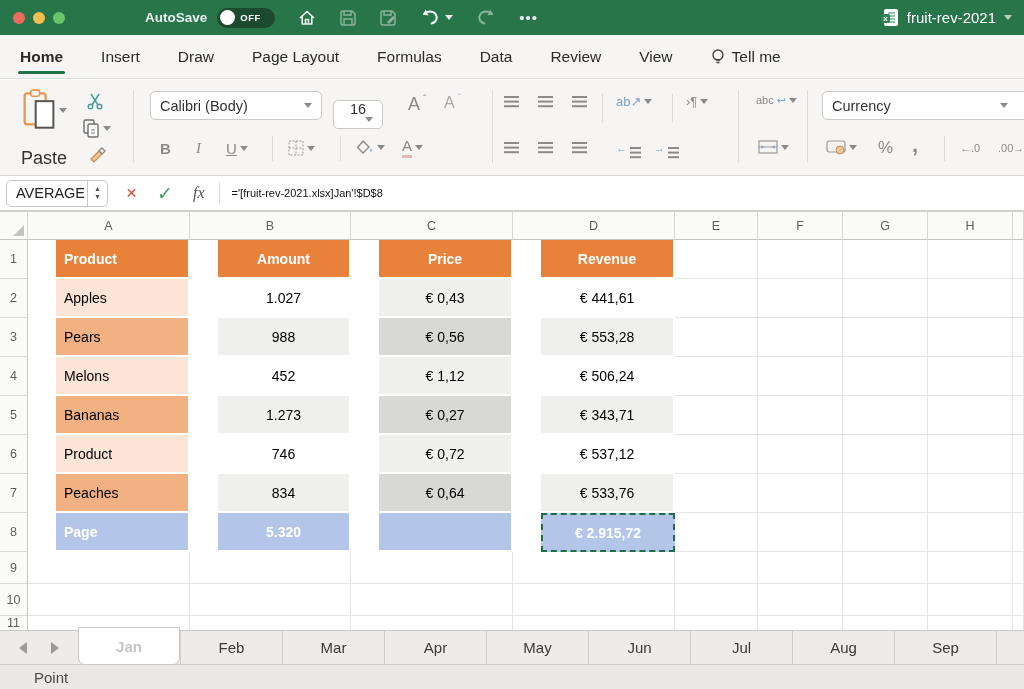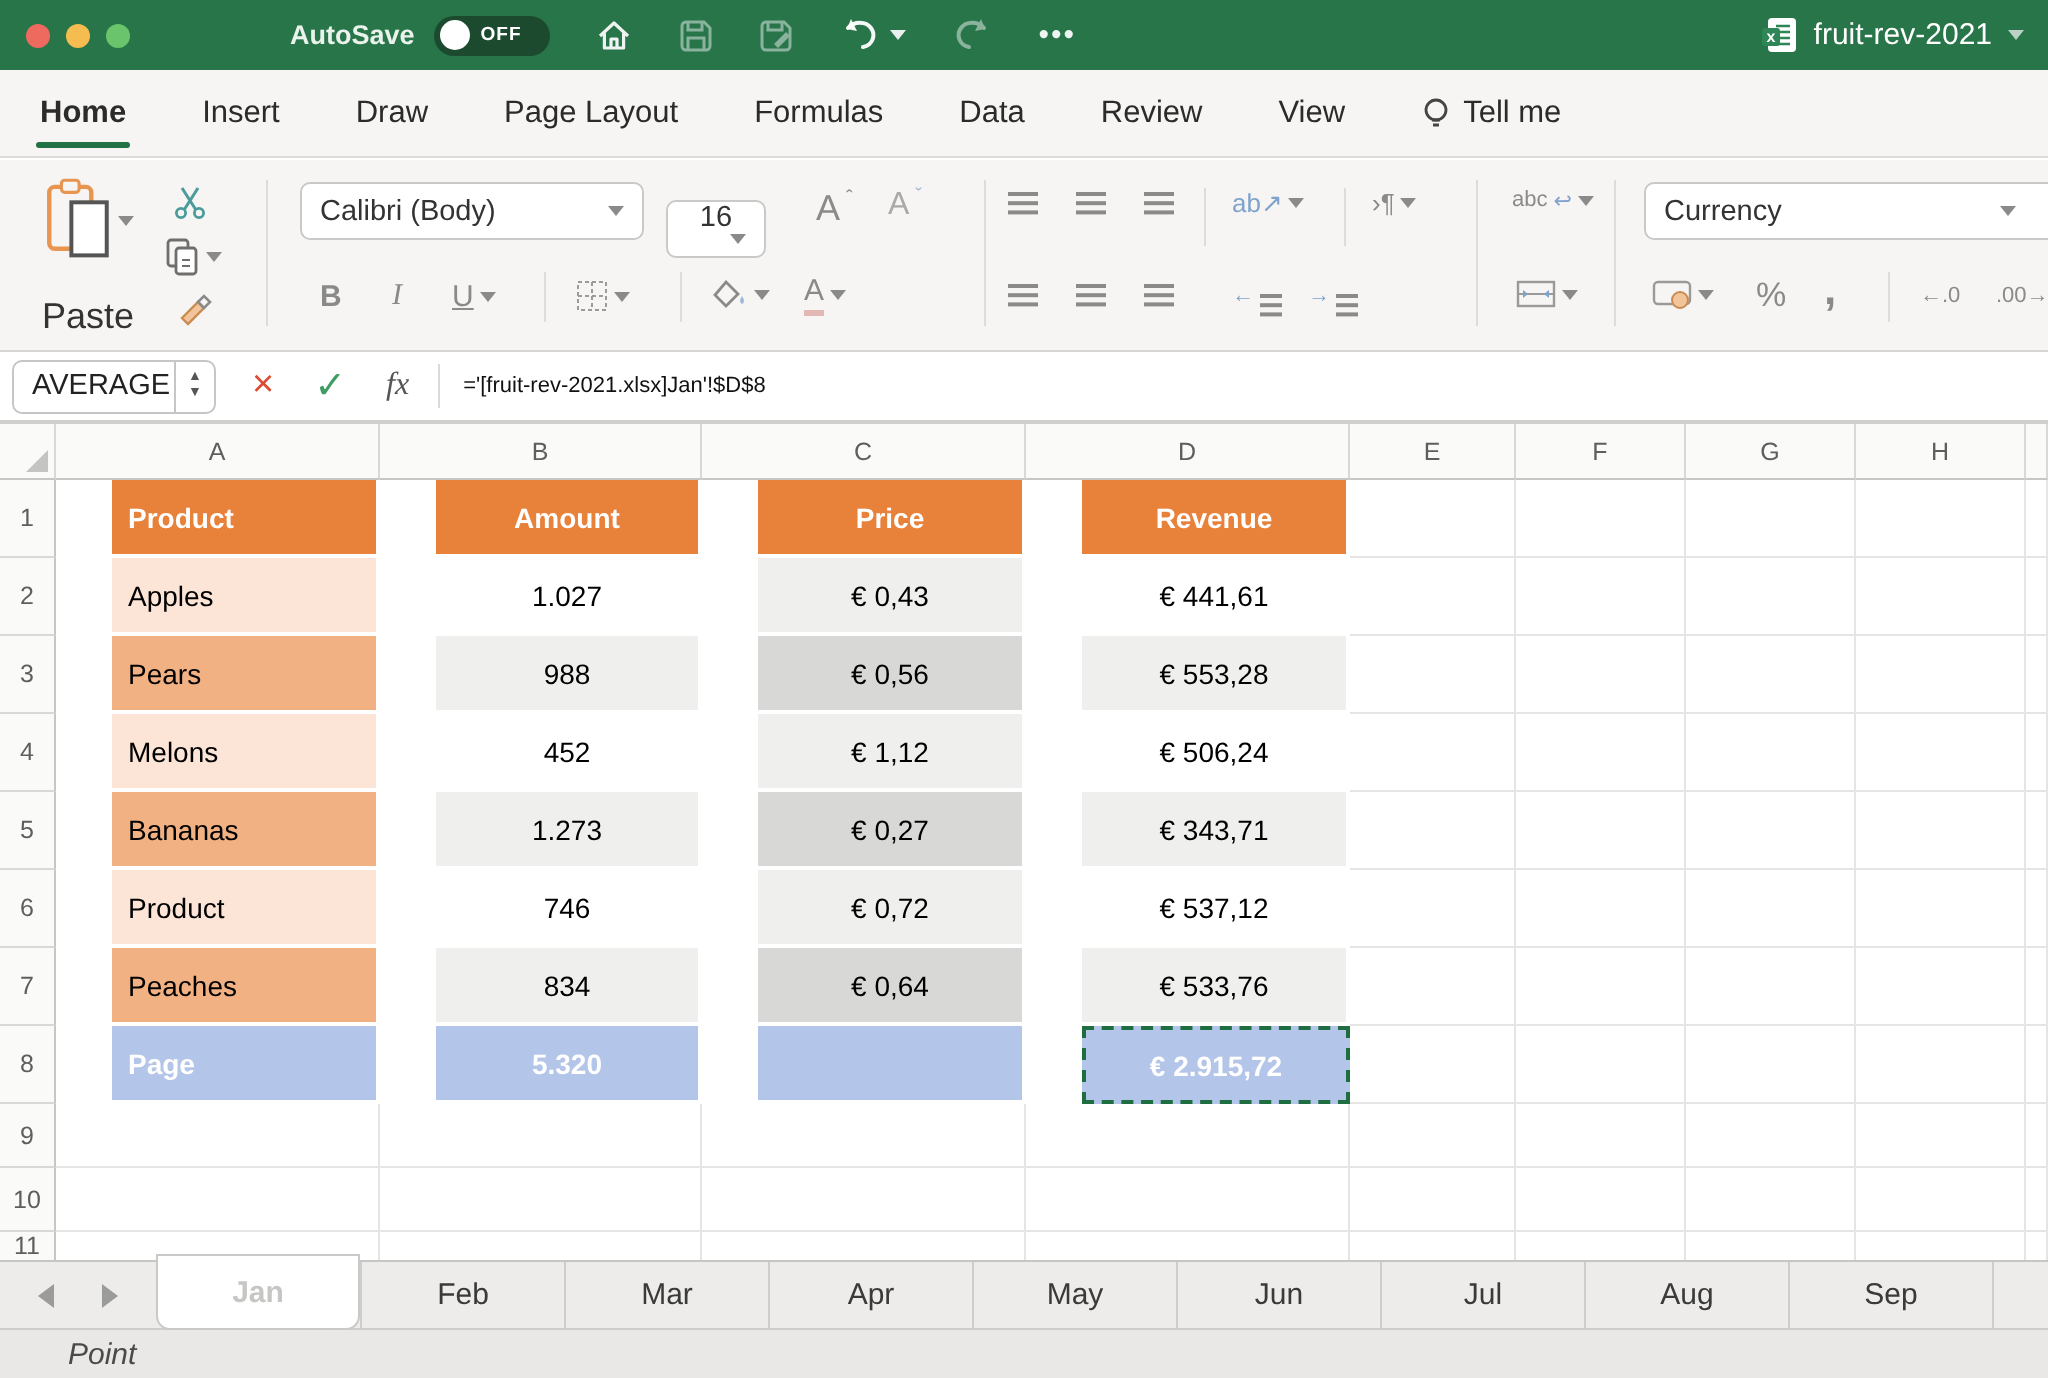--- a/index.html
+++ b/index.html
@@ -75,21 +75,21 @@
   
   .tabbar { position:absolute; top:630px; left:0; width:1024px; height:34px; background:#EDECEA; border-top:1px solid #C6C6C4; display:flex; }
   .sheetnav { width:78px; display:flex; align-items:center; justify-content:center; gap:24px; }
   .tri-l { width:0; height:0; border-top:6px solid transparent; border-bottom:6px solid transparent; border-right:8px solid #9B9B99; }
   .tri-r { width:0; height:0; border-top:6px solid transparent; border-bottom:6px solid transparent; border-left:8px solid #9B9B99; }
   .stab { width:102px; display:flex; align-items:center; justify-content:center; font-size:15px; color:#3A3A3A; border-left:1px solid #CDCDCB; cursor:default; }
   .stab.active { background:#fff; border:1px solid #C9C9C7; border-radius:0 0 7px 7px; margin-top:-4px; height:38px; color:#C6C6C4; font-weight:700; z-index:2; }
   .tab-filler { flex:1; border-left:1px solid #CDCDCB; }
 
   
-  .statusbar { position:absolute; top:664px; left:0; width:1024px; height:25px; background:#E9E8E6; border-top:1px solid #CDCDCB; display:flex; align-items:center; padding-left:34px; font-size:15px; color:#4A4A4A;font-style:italic; }
+  .statusbar { position:absolute; top:664px; left:0; width:1024px; height:25px; background:#E9E8E6; border-top:1px solid #CDCDCB; display:flex; align-items:center; padding-left:34px; font-size:15px; color:#4A4A4A; }
 
   svg { display:block; }
 </style>
 </head>
 <body>
 
 <div class="titlebar">
   <div class="lights">
     <div class="light red"></div>
     <div class="light yellow"></div>

